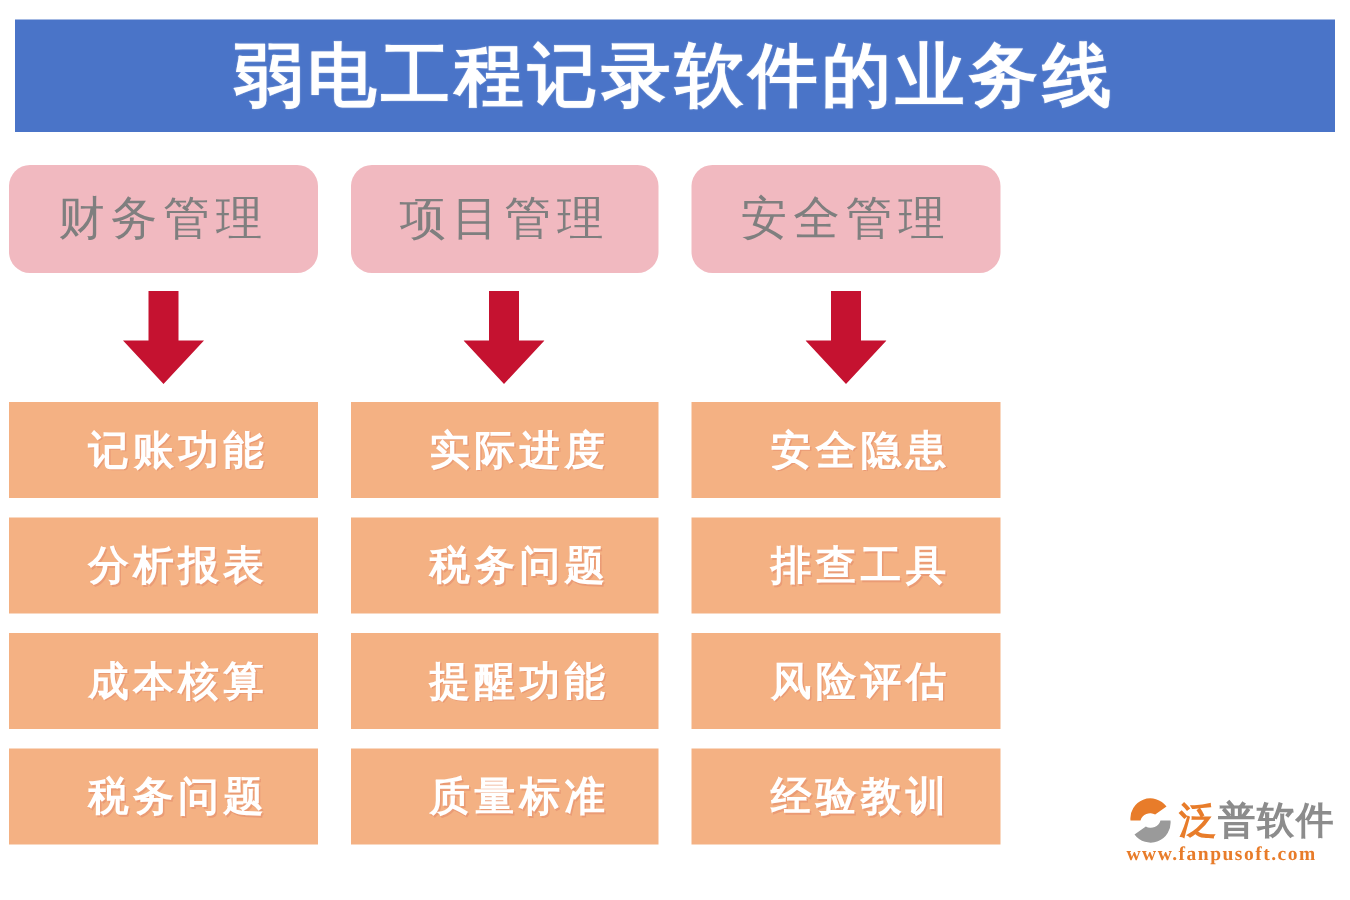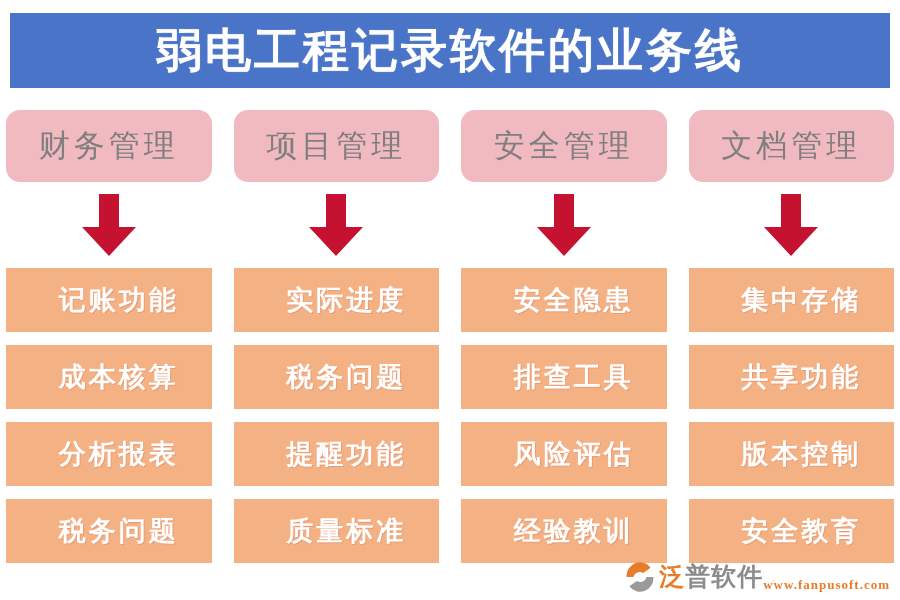--- a/index.html
+++ b/index.html
@@ -49,22 +49,22 @@
     width:100%;height:64px;margin-bottom:13px;box-sizing:border-box;
     background:var(--item-bg);color:var(--item-text);
     font-size:27px;font-weight:bold;letter-spacing:3px;
     display:flex;align-items:center;justify-content:center;
     text-shadow:1px 1px 0 rgba(214,116,92,.35);
     white-space:nowrap;
     padding-left:20px;
   }
   .item:last-child{margin-bottom:0;}
   .logo{
-    position:absolute;right:10px;bottom:7px;
-    display:flex;flex-direction:row;align-items:flex-end;z-index:5;
+    position:absolute;right:10px;bottom:23px;
+    display:flex;flex-direction:column;align-items:flex-start;z-index:5;
   }
   .logo-row{display:flex;align-items:center;gap:3px;}
   .logo-icon{width:32px;height:32px;}
   .logo-name{font-size:25px;font-weight:bold;color:var(--brand-gray);letter-spacing:1px;white-space:nowrap;}
   .logo-name .first{color:var(--logo-orange);}
   .logo-url{font-size:13px;font-weight:bold;color:var(--logo-orange);margin-top:-2px;letter-spacing:1px;}
 </style>
 </head>
 <body>
 
@@ -77,22 +77,22 @@
   <div class="columns">
 
     <div class="column">
       <div class="category">财务管理</div>
       <div class="arrow-wrap">
         <svg width="54" height="62" viewBox="0 0 54 62">
             <polygon points="17,0 37,0 37,33 54,33 27,62 0,33 17,33" fill="currentColor"></polygon>
           </svg>
       </div>
       <div class="item">记账功能</div>
+      <div class="item">分析报表</div>
       <div class="item">成本核算</div>
-      <div class="item">分析报表</div>
       <div class="item">税务问题</div>
     </div>
 
     <div class="column">
       <div class="category">项目管理</div>
       <div class="arrow-wrap">
         <svg width="54" height="62" viewBox="0 0 54 62">
             <polygon points="17,0 37,0 37,33 54,33 27,62 0,33 17,33" fill="currentColor"></polygon>
           </svg>
       </div>
@@ -108,32 +108,20 @@
         <svg width="54" height="62" viewBox="0 0 54 62">
             <polygon points="17,0 37,0 37,33 54,33 27,62 0,33 17,33" fill="currentColor"></polygon>
           </svg>
       </div>
       <div class="item">安全隐患</div>
       <div class="item">排查工具</div>
       <div class="item">风险评估</div>
       <div class="item">经验教训</div>
     </div>
 
-    <div class="column">
-      <div class="category">文档管理</div>
-      <div class="arrow-wrap">
-        <svg width="54" height="62" viewBox="0 0 54 62">
-            <polygon points="17,0 37,0 37,33 54,33 27,62 0,33 17,33" fill="currentColor"></polygon>
-          </svg>
-      </div>
-      <div class="item">集中存储</div>
-      <div class="item">共享功能</div>
-      <div class="item">版本控制</div>
-      <div class="item">安全教育</div>
-    </div>
 
   </div>
 
   <div class="logo">
     <div class="logo-row">
       <svg class="logo-icon" viewBox="0 0 36 36">
         <path d="M3,18 A15,15 0 0,1 30,7.5 L21.5,13.5 A7.5,7.5 0 0,0 10.5,18 Z" fill="var(--logo-orange)"></path>
         <path d="M33,18 A15,15 0 0,1 6,28.5 L14.5,22.5 A7.5,7.5 0 0,0 25.5,18 Z" fill="var(--logo-gray)"></path>
       </svg>
       <div class="logo-name">

